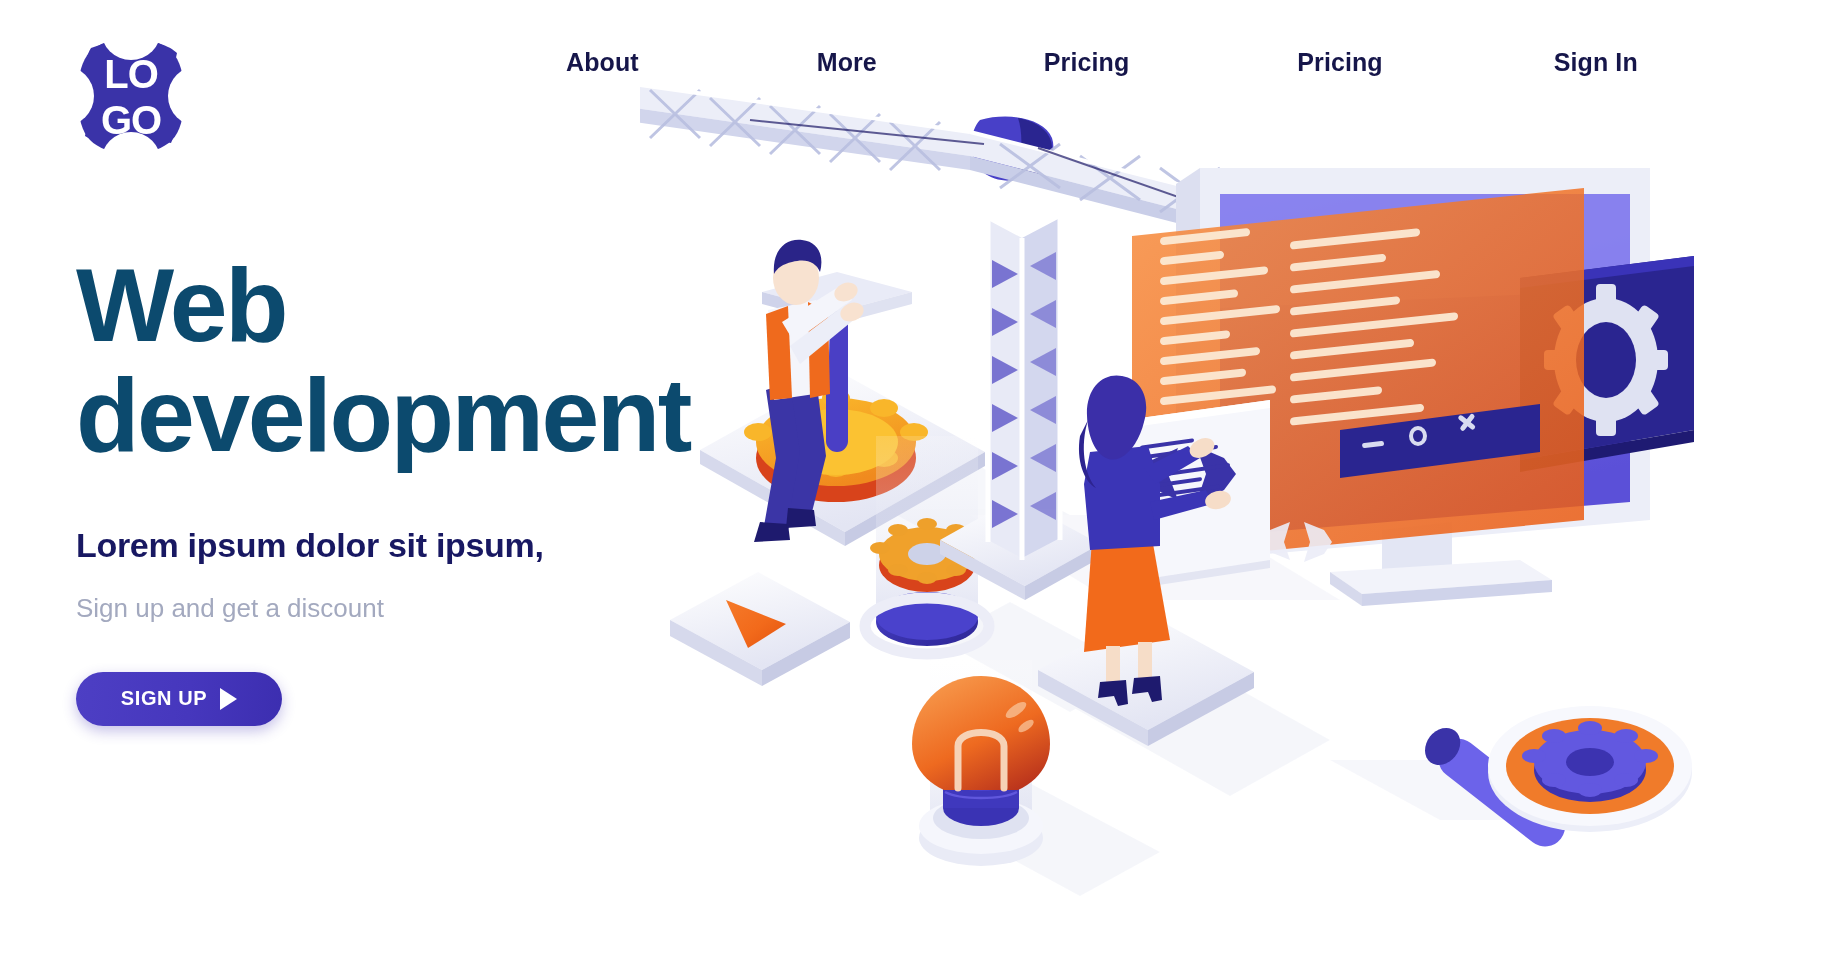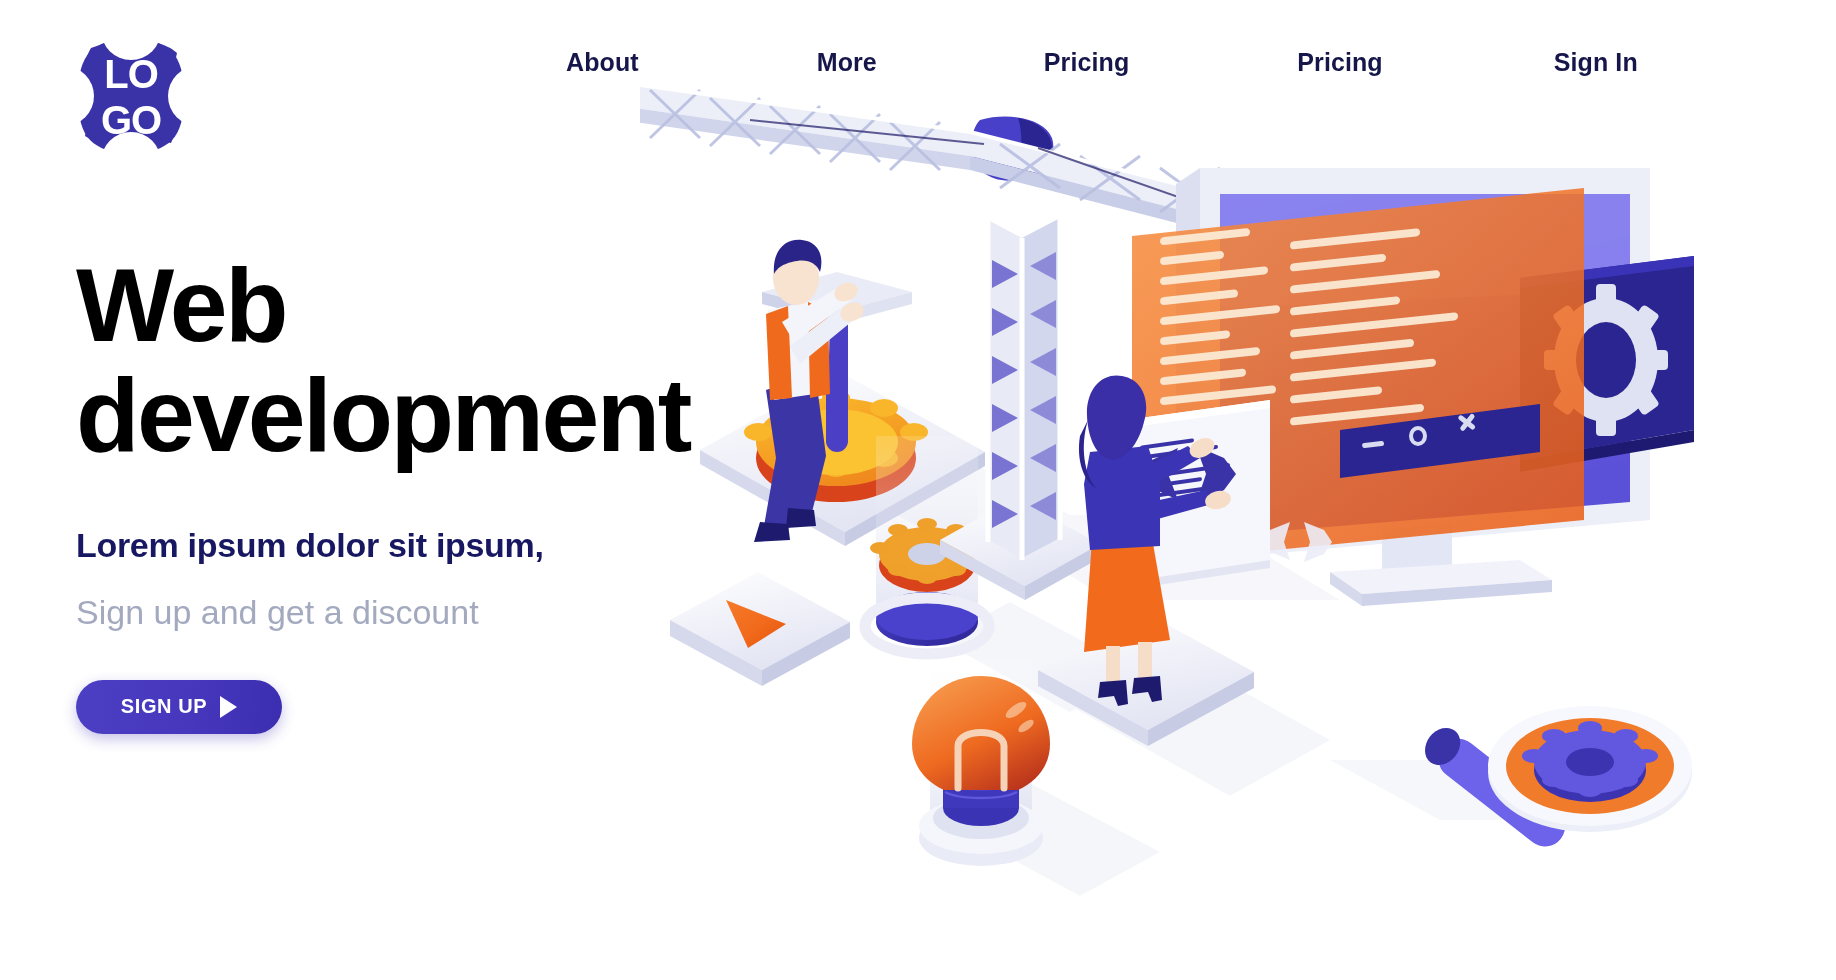--- a/index.html
+++ b/index.html
@@ -48,31 +48,31 @@
   }
   .search-icon-wrap {
     position:absolute; right:24px; top:50%; transform:translateY(-50%);
     width:24px; height:24px;
   }
 
   
   .hero { position:absolute; left:76px; top:250px; width:700px; }
   .hero-title {
     font-size:104px; line-height:1.06; font-weight:bold;
-    color:#000000; letter-spacing:-2.5px;
+    color:#0c4a6e; letter-spacing:-2.5px;
   }
   .hero-title .l2 { display:block; }
   .hero-sub {
     margin-top:54px;
     font-size:34px; line-height:1.24; font-weight:bold; color:#181862;
     letter-spacing:-.3px;
   }
   .hero-note {
     margin-top:26px;
-    font-size:34px; color:#a3a9bf; font-weight:normal;
+    font-size:26px; color:#a3a9bf; font-weight:normal;
   }
   .signup-btn {
     margin-top:48px;
     width:206px; height:54px; border-radius:27px;
     background:linear-gradient(95deg,#4d3fc4 0%,#4637bd 55%,#3c2eb0 100%);
     box-shadow:0 5px 14px rgba(63,48,178,.30);
     display:flex; align-items:center; justify-content:center; gap:13px;
     cursor:pointer; border:none;
   }
   .signup-label {

